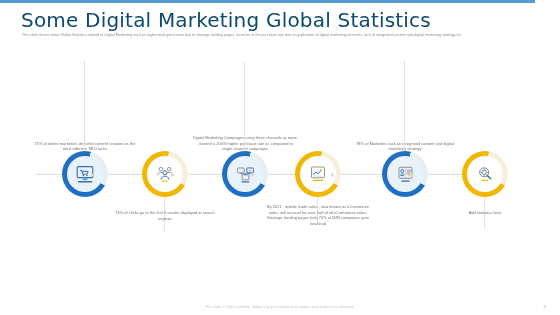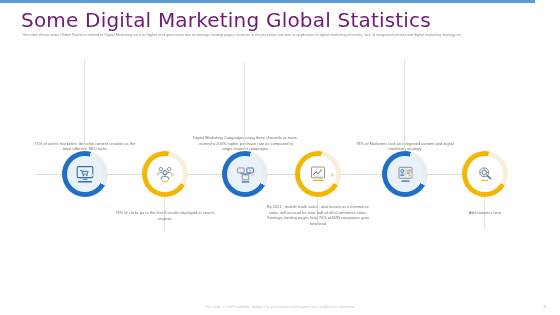--- a/index.html
+++ b/index.html
@@ -31,21 +31,21 @@
     background: #5b9bd5;
   }
 
   
   .title {
     position: absolute;
     left: 21px;
     top: 8px;
     font-size: 20px;
     font-weight: 400;
-    color: #701a75;
+    color: #0c4a6e;
     letter-spacing: 0.2px;
     white-space: nowrap;
     font-family: "DejaVu Sans", sans-serif;
   }
   .subtitle {
     position: absolute;
     left: 22px;
     top: 33px;
     width: 516px;
     font-size: 3.6px;

